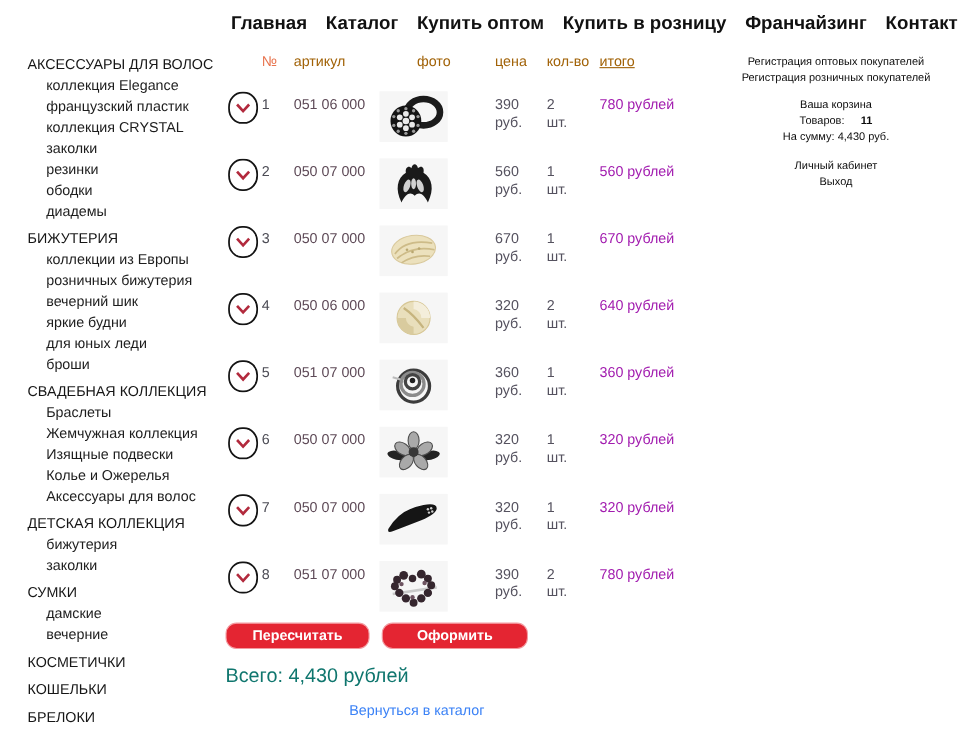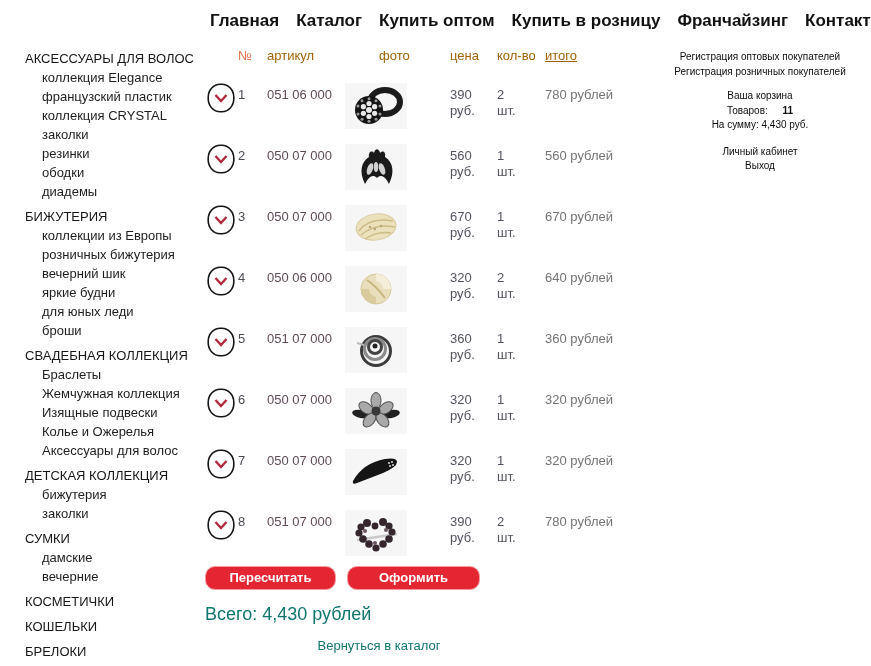--- a/index.html
+++ b/index.html
@@ -24,32 +24,32 @@
   .hdr-col.num { color:#e8734d; }
   #rows { position:absolute; left:0; top:41px; width:445px; }
   .row { position:relative; height:61px; }
   .c { position:absolute; top:0; font-size:13px; }
   .c-icon { left:2px; width:28px; height:30px; cursor:pointer; }
   .c-num   { left:33px; top:4px; color:#4c4c55; }
   .c-sku   { left:62px; top:4px; color:#5f4b58; }
   .c-photo { left:140px; width:62px; height:46px; background:#f6f6f6; cursor:pointer; }
   .c-price { left:245px; top:4px; color:#55525f; line-height:16px; }
   .c-qty   { left:292px; top:4px; color:#55525f; line-height:16px; }
-  .c-total { left:340px; top:4px; color:#737373; white-space:nowrap; }
+  .c-total { left:340px; top:4px; color:#a21caf; white-space:nowrap; }
 
   
   .red-btn { position:absolute; top:566px; height:24px; background:#e42532;
              border:1px solid #f39aa0; border-radius:10px; color:#fff;
              font-size:13px; font-weight:700; text-align:center; line-height:21px;
              padding:0 14px; cursor:pointer; font-family:"Liberation Sans",sans-serif; }
   #btn-recalc { left:205px; width:131px; }
   #btn-checkout { left:347px; width:133px; }
   #summary { position:absolute; left:205px; top:604px; font-size:18px; color:#0f766e; }
   #back-link { position:absolute; left:0; top:638px; width:758px; text-align:center;
-               font-size:13px; color:#0f766e; cursor:pointer; }
+               font-size:13px; color:#3b82f6; cursor:pointer; }
 
   
   #right-panel { position:absolute; left:655px; top:50px; width:210px;
                  text-align:center; font-size:10px; line-height:14.5px; color:#0c0c0c; }
   .rp-link { cursor:pointer; }
   .rp-gap10 { margin-top:10px; }
   .rp-gap12 { margin-top:12px; }
   #rp-items b, #rp-sum b { font-weight:700;margin-left:12px; }
 </style>
 </head>

